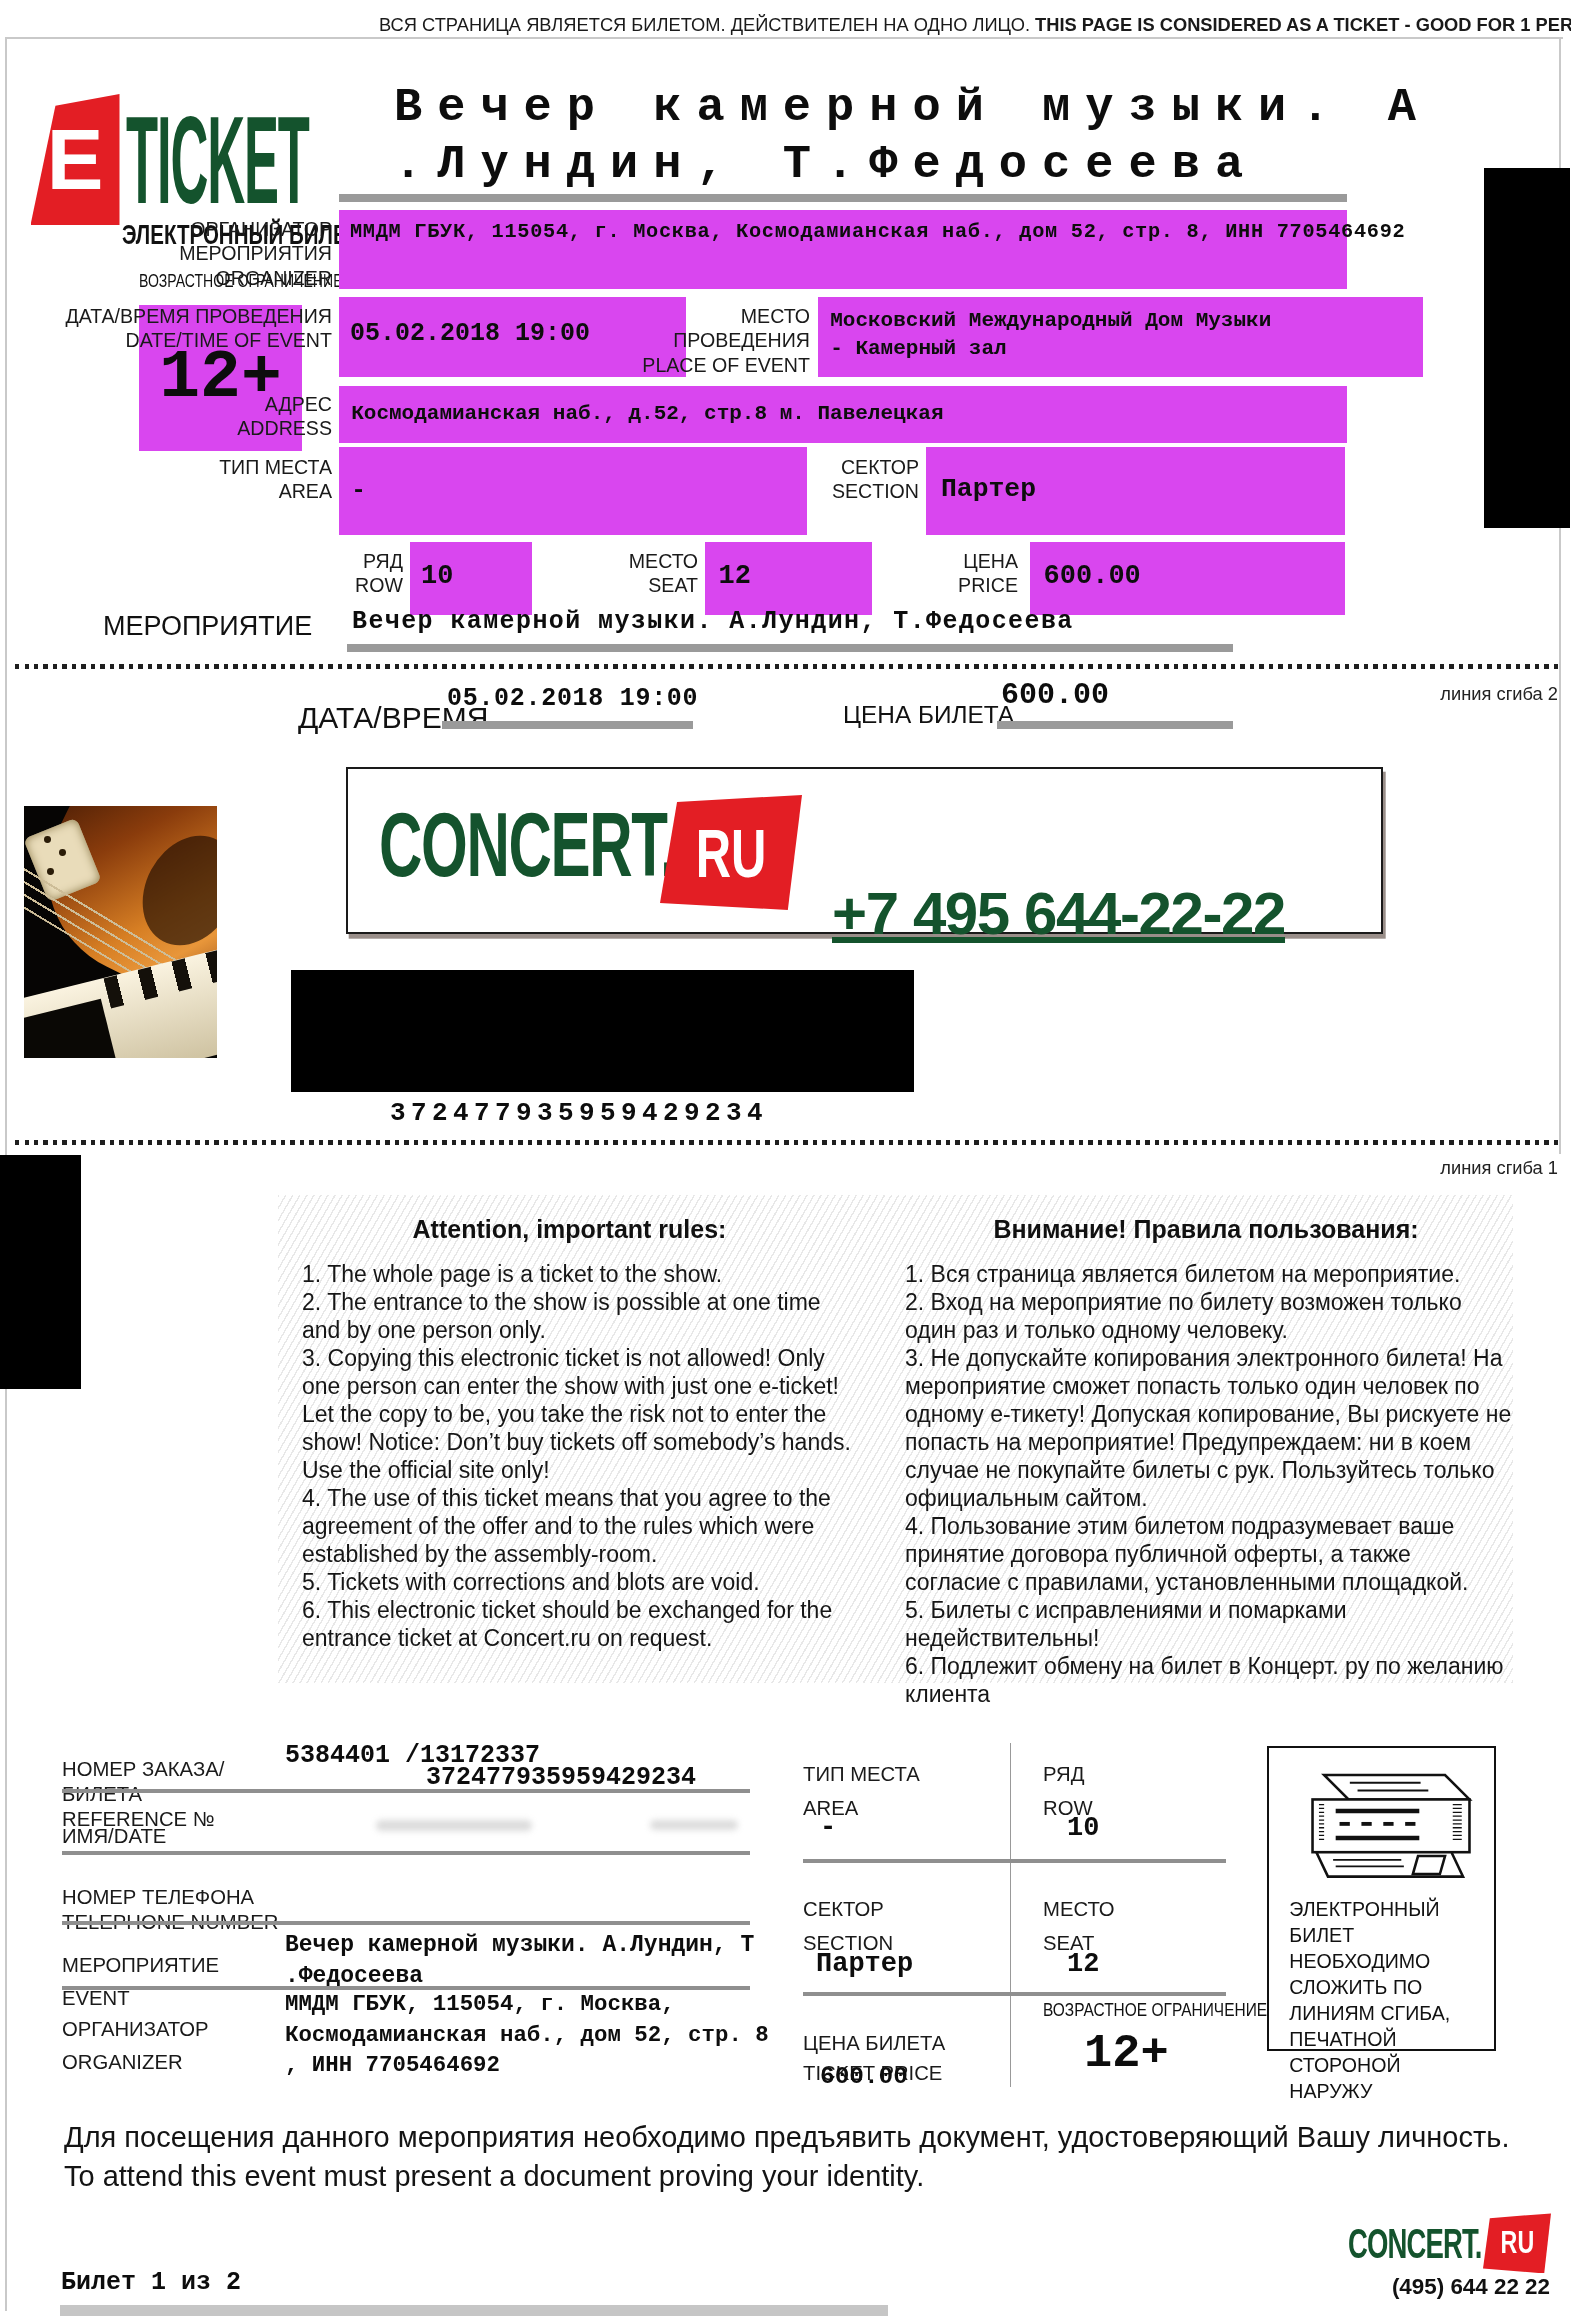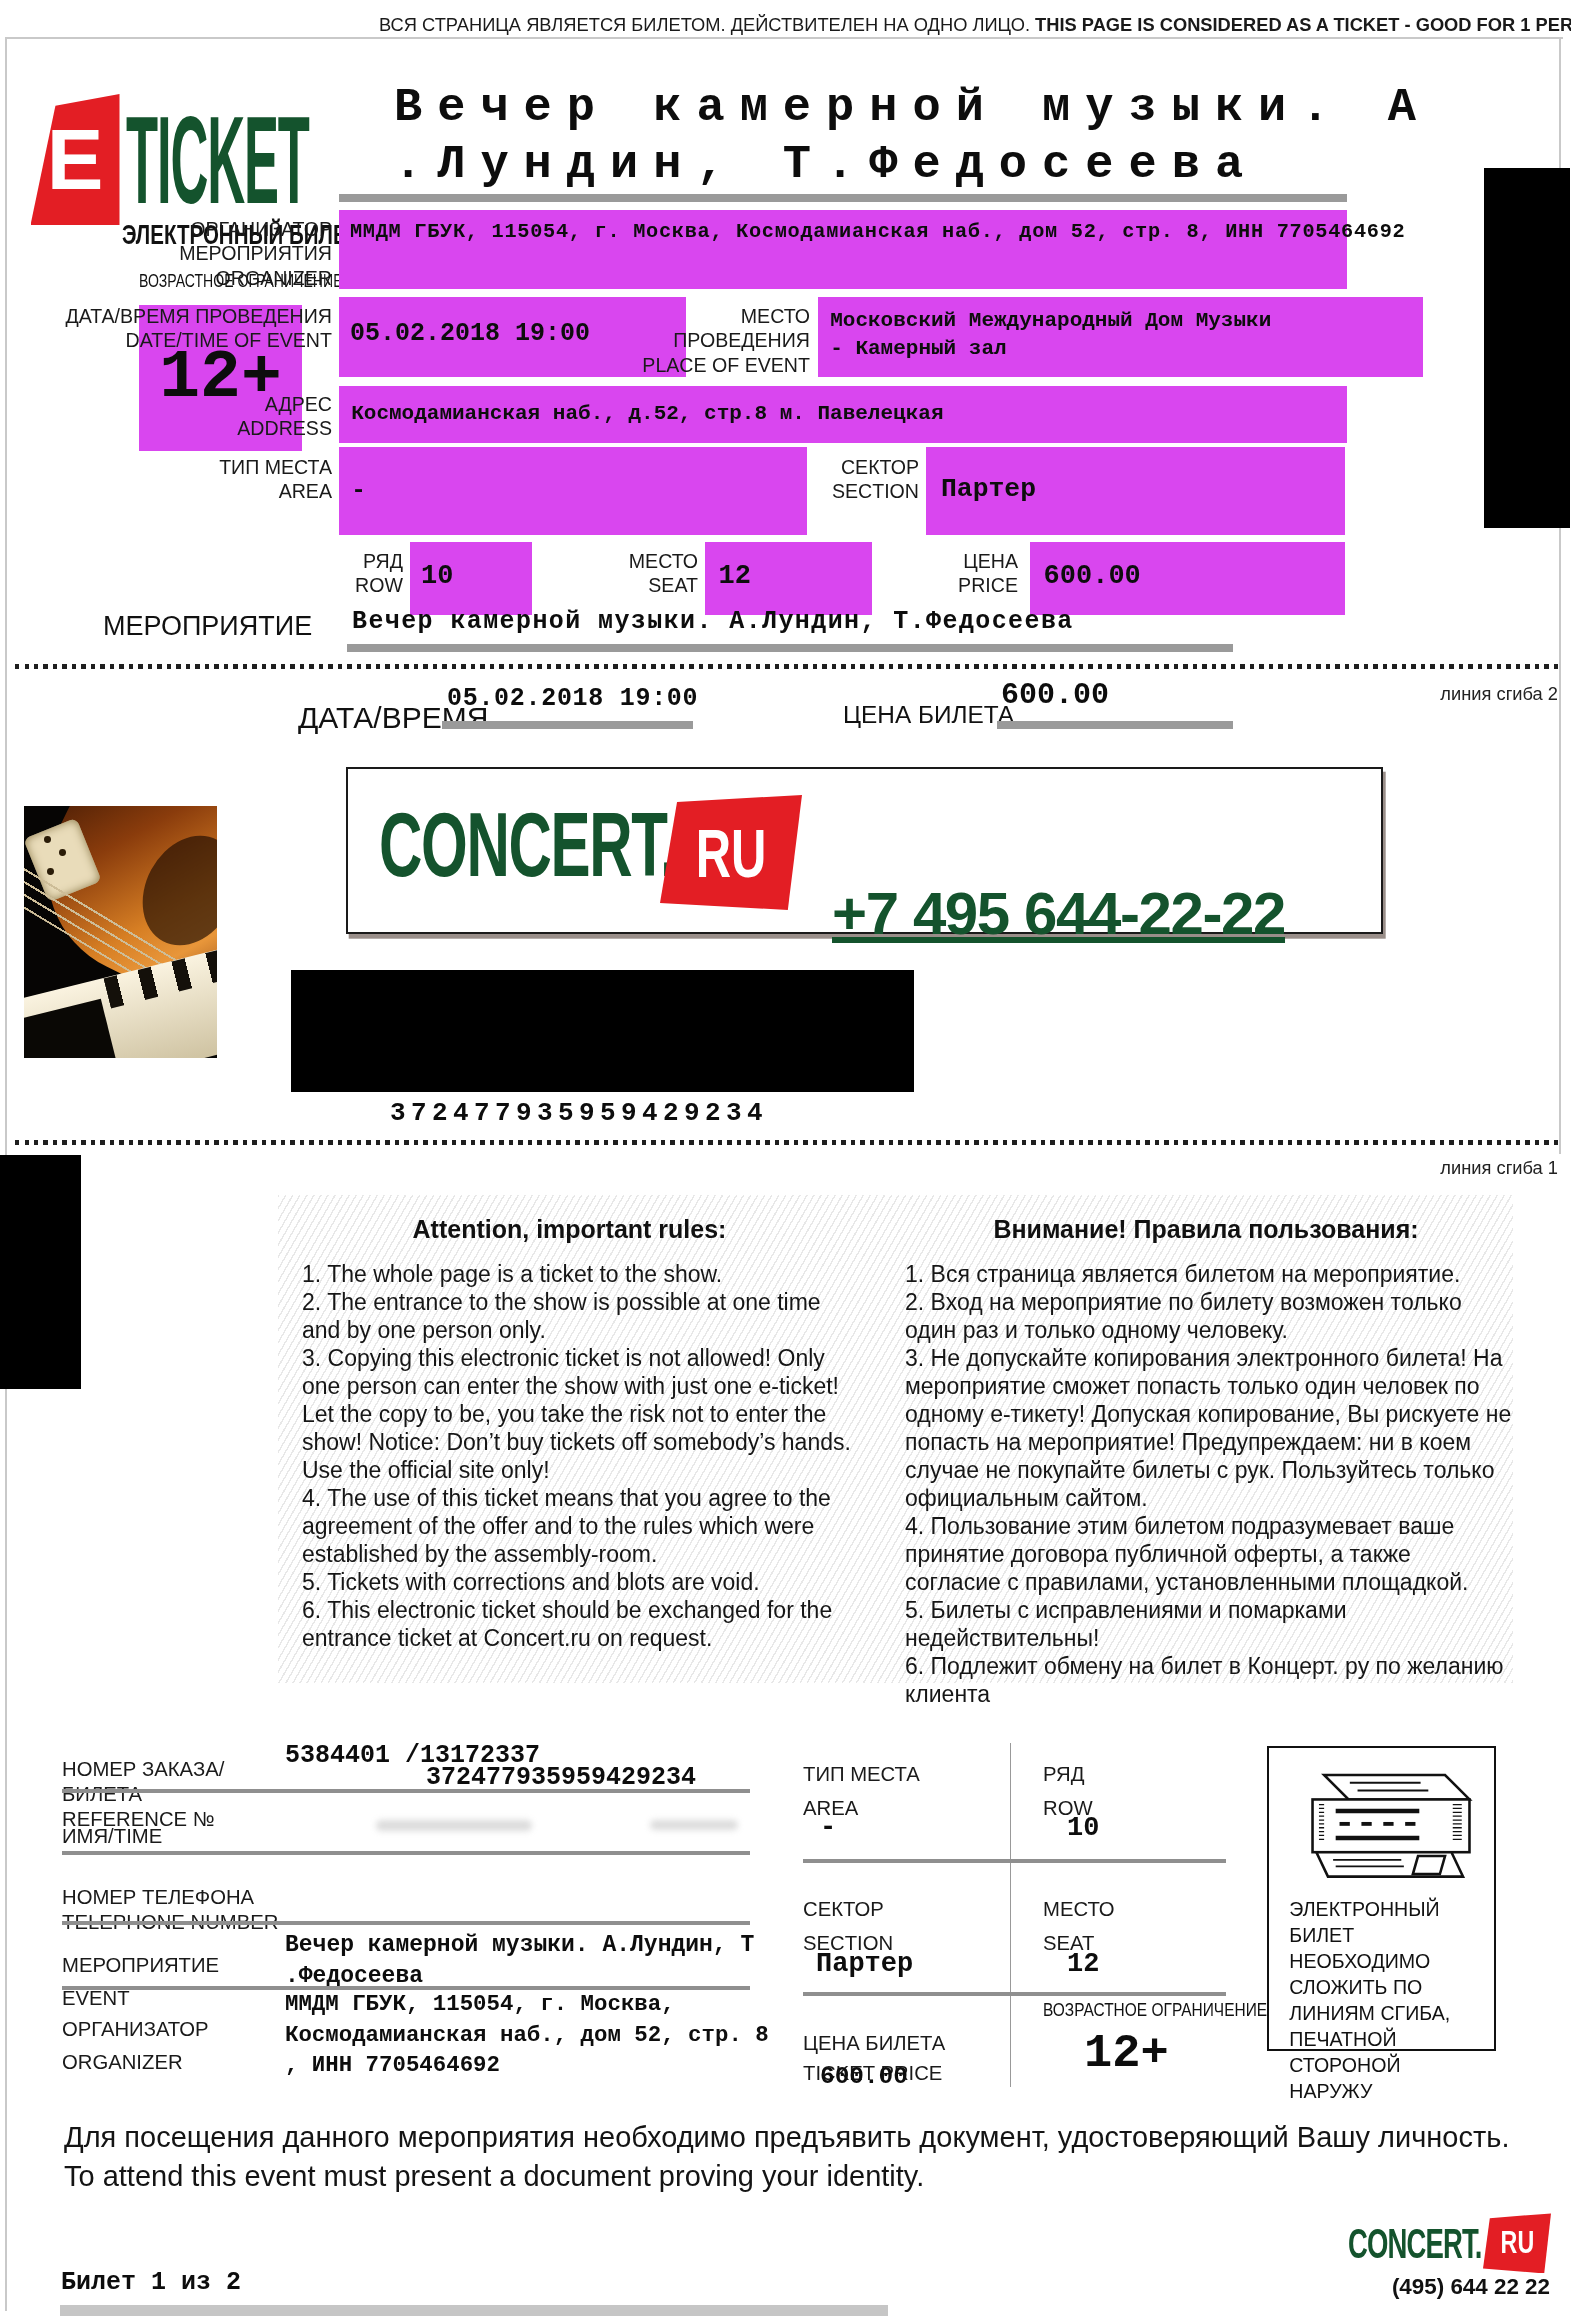--- a/index.html
+++ b/index.html
@@ -199,21 +199,21 @@
   </div>
 
   <div class="abs lbl-l" style="left:62px;top:1743px;width:224px;font-size:20.3px;line-height:25px;">
     <div>НОМЕР ЗАКАЗА/БИЛЕТА</div>
     <div>REFERENCE №</div>
   </div>
   <div class="abs mono" style="left:285px;top:1741px;font-size:25px;">5384401 /13172337</div>
   <div class="abs mono" style="left:426px;top:1763px;font-size:25px;">372477935959429234</div>
   <div class="abs gbar" style="left:62px;top:1789px;width:688px;height:4.1px;"></div>
 
-  <div class="abs lbl-l" style="left:62px;top:1810px;font-size:20.3px;">ИМЯ/TIME</div>
+  <div class="abs lbl-l" style="left:62px;top:1810px;font-size:20.3px;">ИМЯ/DATE</div>
   <div class="abs smudge" style="left:376px;top:1820px;width:156px;height:11px;"></div>
   <div class="abs smudge" style="left:650px;top:1820px;width:88px;height:9.5px;"></div>
   <div class="abs gbar" style="left:62px;top:1851px;width:688px;height:4.1px;"></div>
 
   <div class="abs lbl-l" style="left:62px;top:1871px;width:244px;font-size:20.3px;line-height:25px;">
     <div>НОМЕР ТЕЛЕФОНА</div>
     <div>TELEPHONE NUMBER</div>
   </div>
   <div class="abs gbar" style="left:62px;top:1921px;width:688px;height:4.1px;"></div>
 

